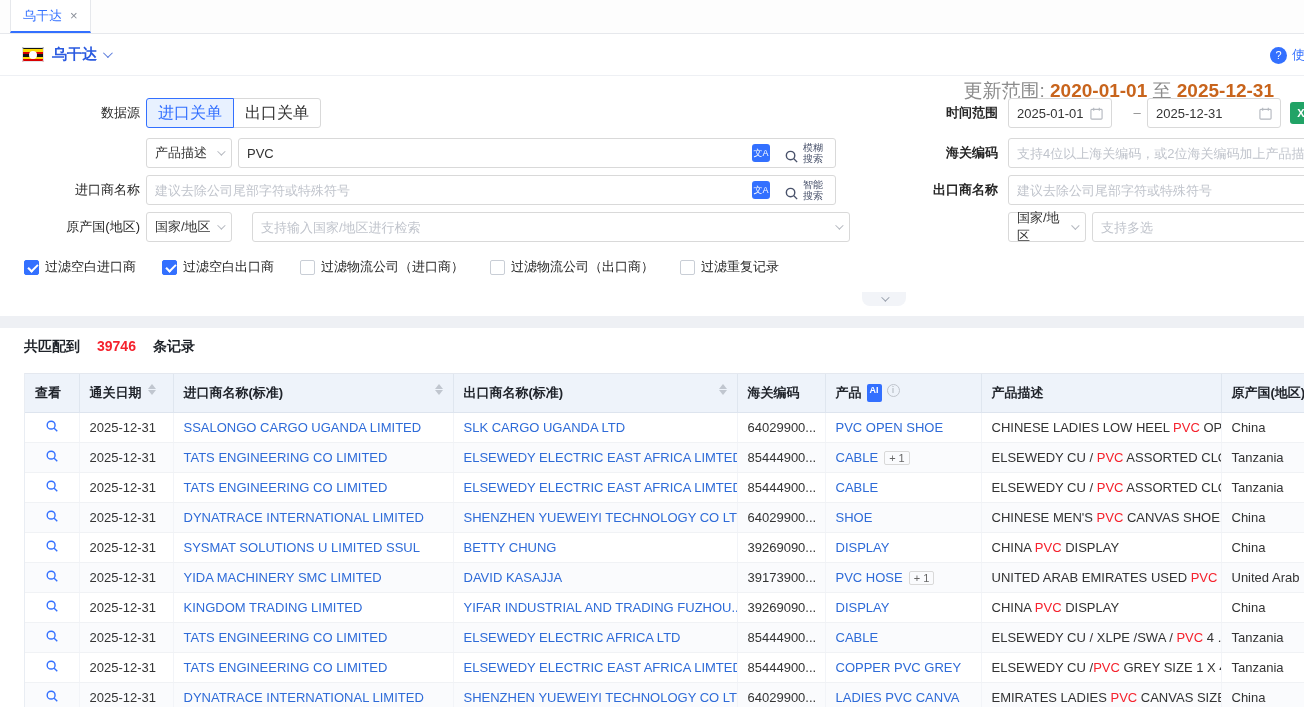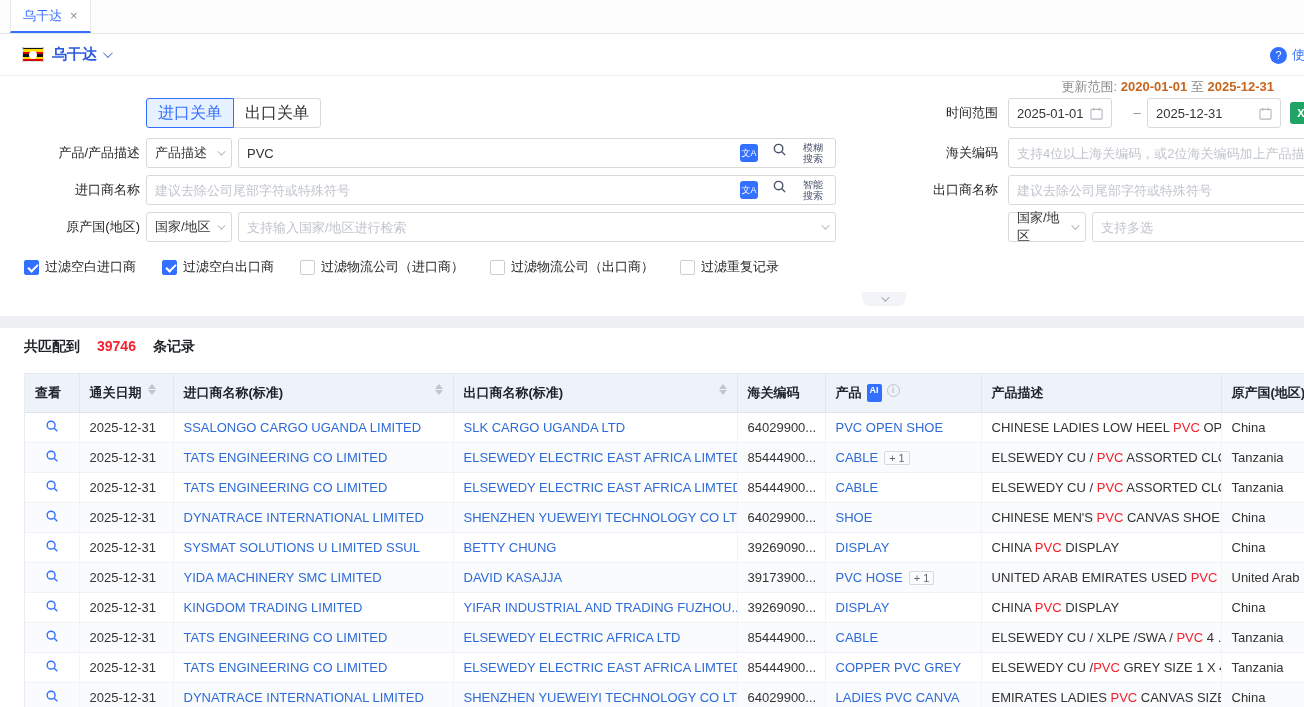--- a/index.html
+++ b/index.html
@@ -24,41 +24,41 @@
   .caret { display:inline-block; width:7px; height:7px; border:solid #5a7bdc; border-width:0 1.5px 1.5px 0;
     transform:rotate(45deg) translateY(-2px); }
   .help { position:absolute; right:-14px; top:0; height:42px; display:flex; align-items:center; gap:5px; color:#3370ff; cursor:pointer; }
   .help-icon { width:17px; height:17px; border-radius:50%; background:#3370ff; color:#fff; font-size:11px;
     display:inline-flex; align-items:center; justify-content:center; }
 
   
   .filters { position:relative; height:240px; background:#fff; }
   .abs { position:absolute; }
   .lab { width:140px; text-align:right; line-height:30px; color:#262626; }
-  .lab-r { left:858px; width:140px; text-align:right; line-height:30px; }
-
-  .update-range { top:2px; right:30px; font-size:13px; color:#8c8c8c; }
+  .lab-r { left:858px; width:140px; text-align:right; line-height:30px;font-weight:bold; }
+
+  .update-range { top:2px; right:30px; font-size:19px; color:#8c8c8c; }
   .update-range b { color:#c8641c; }
 
   .src-tab { height:30px; padding:0 11px; border:1px solid #d9d9d9; background:#fff; color:#333;
     font-size:16px; cursor:pointer; line-height:28px; }
   .src-tab.first { border-radius:3px 0 0 3px; }
   .src-tab.last  { border-radius:0 3px 3px 0; margin-left:-1px; }
   .src-tab.active { background:#e8f1ff; border-color:#3370ff; color:#3370ff; position:relative; z-index:1; }
 
   .inputwrap { display:flex; align-items:center; border:1px solid #d9d9d9; border-radius:3px; height:30px; background:#fff; padding:0 8px; gap:6px; }
   .inputwrap input { flex:1; min-width:0; border:none; outline:none; font-size:13px; color:#333; background:transparent; font-family:inherit; }
   .inputwrap input::placeholder { color:#c0c4cc; }
   .selectbox { display:flex; align-items:center; justify-content:space-between; border:1px solid #d9d9d9;
     border-radius:3px; height:30px; padding:0 8px; background:#fff; color:#333; cursor:pointer; }
   .sel-caret { width:6px; height:6px; border:solid #b4b8bf; border-width:0 1.3px 1.3px 0; transform:rotate(45deg) translateY(-2px); }
 
   .translate-icon { width:18px; height:18px; border-radius:3px; background:#3370ff; color:#fff;
     font-size:9px; display:inline-flex; align-items:center; justify-content:center; flex:none; cursor:pointer; }
-  .search-mode { display:flex; align-items:flex-start; gap:16px; flex:none; cursor:pointer; margin-left:8px; }
+  .search-mode { display:flex; align-items:flex-end; gap:4px; flex:none; cursor:pointer; margin-left:8px; }
   .search-mode-text { width:24px; font-size:10px; line-height:11px; color:#49526b; word-break:break-all; }
   .cal-icon, .mag-icon { flex:none; }
 
   .date-sep { color:#8c8c8c; line-height:30px; text-align:center; }
   .excel-icon { width:22px; height:22px; border-radius:3px; background:#21a366; color:#fff; font-size:11px; font-weight:bold;
     display:inline-flex; align-items:center; justify-content:center; cursor:pointer; }
 
   .cb-row { display:flex; gap:26px; align-items:center; }
   .cb-item { display:flex; align-items:center; gap:6px; cursor:pointer; }
   .cbbox { width:15px; height:15px; border:1px solid #c9ced6; border-radius:2px; background:#fff; position:relative; flex:none; }
@@ -121,20 +121,21 @@
 <div class="filters">
 
   <div class="abs update-range">
     <span>更新范围:</span>
     <b>2020-01-01</b>
     <span>至</span>
     <b>2025-12-31</b>
   </div>
 
   <div class="abs" style="top:22px; left:0; right:0; height:30px;">
+    <div class="abs lab" style="left:0;top:0;">数据源</div>
     <div class="abs" style="left:146px; top:0; display:flex;">
       <button class="src-tab first active">进口关单</button>
       <button class="src-tab last">出口关单</button>
     </div>
     <div class="abs lab-r" style="top:0;">时间范围</div>
     <div class="abs inputwrap" style="left:1008px; top:0; width:104px;">
       <input value="2025-01-01" style="">
       <svg class="cal-icon" width="13" height="13" viewBox="0 0 14 14">
           <rect x="1" y="2.5" width="12" height="10.5" rx="1" fill="none" stroke="#b4b8bf" stroke-width="1.2"></rect>
           <line x1="4" y1="0.8" x2="4" y2="4" stroke="#b4b8bf" stroke-width="1.2"></line>
@@ -147,21 +148,20 @@
       <svg class="cal-icon" width="13" height="13" viewBox="0 0 14 14">
           <rect x="1" y="2.5" width="12" height="10.5" rx="1" fill="none" stroke="#b4b8bf" stroke-width="1.2"></rect>
           <line x1="4" y1="0.8" x2="4" y2="4" stroke="#b4b8bf" stroke-width="1.2"></line>
           <line x1="10" y1="0.8" x2="10" y2="4" stroke="#b4b8bf" stroke-width="1.2"></line>
         </svg>
     </div>
     <span class="abs excel-icon" style="left:1290px; top:4px;">X</span>
   </div>
 
   <div class="abs" style="top:62px; left:0; right:0; height:30px;">
-    <div class="abs lab" style="left:0;top:0;">产品/产品描述</div>
     <div class="abs selectbox" style="left:146px; top:0; width:86px;">
       <span>产品描述</span>
       <span class="sel-caret"></span>
     </div>
     <div class="abs inputwrap" style="left:238px; top:0; width:598px;">
       <input value="PVC" style="">
       <span class="translate-icon">文A</span>
       <span class="search-mode">
         <svg class="mag-icon" width="15" height="15" viewBox="0 0 16 16">
             <circle cx="7" cy="7" r="4.5" fill="none" stroke="#49526b" stroke-width="1.5"></circle>
@@ -194,21 +194,21 @@
       <input placeholder="建议去除公司尾部字符或特殊符号" style="">
     </div>
   </div>
 
   <div class="abs" style="top:136px; left:0; right:0; height:30px;">
     <div class="abs lab" style="left:0;top:0;">原产国(地区)</div>
     <div class="abs selectbox" style="left:146px; top:0; width:86px;">
       <span>国家/地区</span>
       <span class="sel-caret"></span>
     </div>
-    <div class="abs inputwrap" style="left:238px; top:0; width:598px;">
+    <div class="abs inputwrap" style="left:252px; top:0; width:598px;">
       <input placeholder="支持输入国家/地区进行检索" style="">
       <span class="sel-caret"></span>
     </div>
     <div class="abs selectbox" style="left:1008px; top:0; width:78px;">
       <span>国家/地区</span>
       <span class="sel-caret"></span>
     </div>
     <div class="abs inputwrap" style="left:1092px; top:0; width:228px;">
       <input placeholder="支持多选" style="">
     </div>

